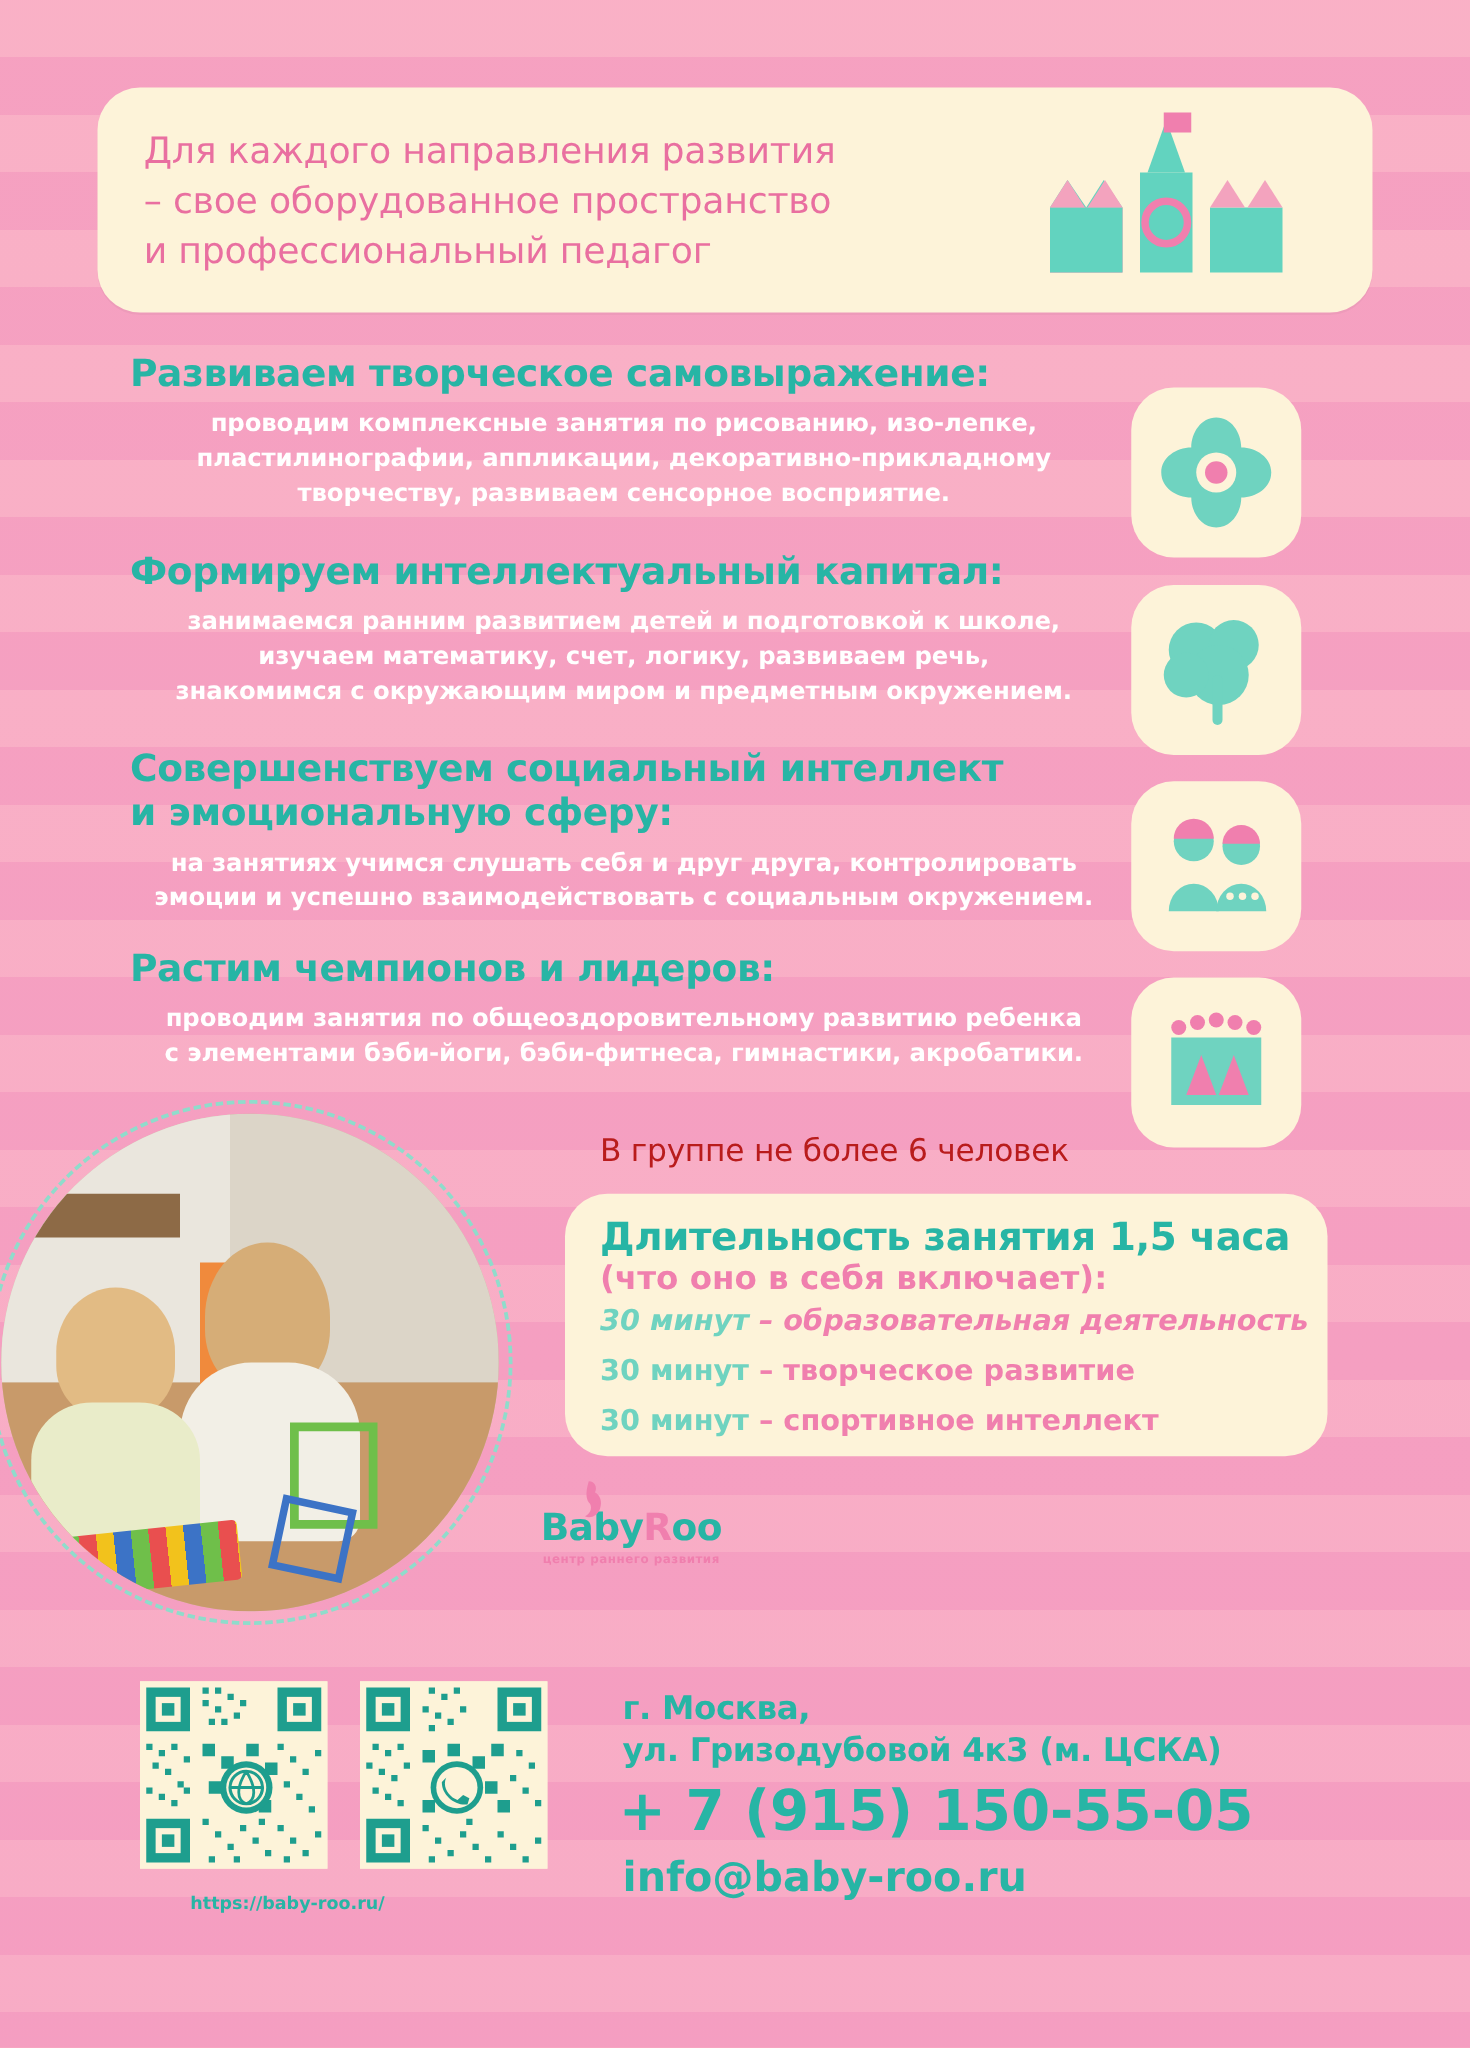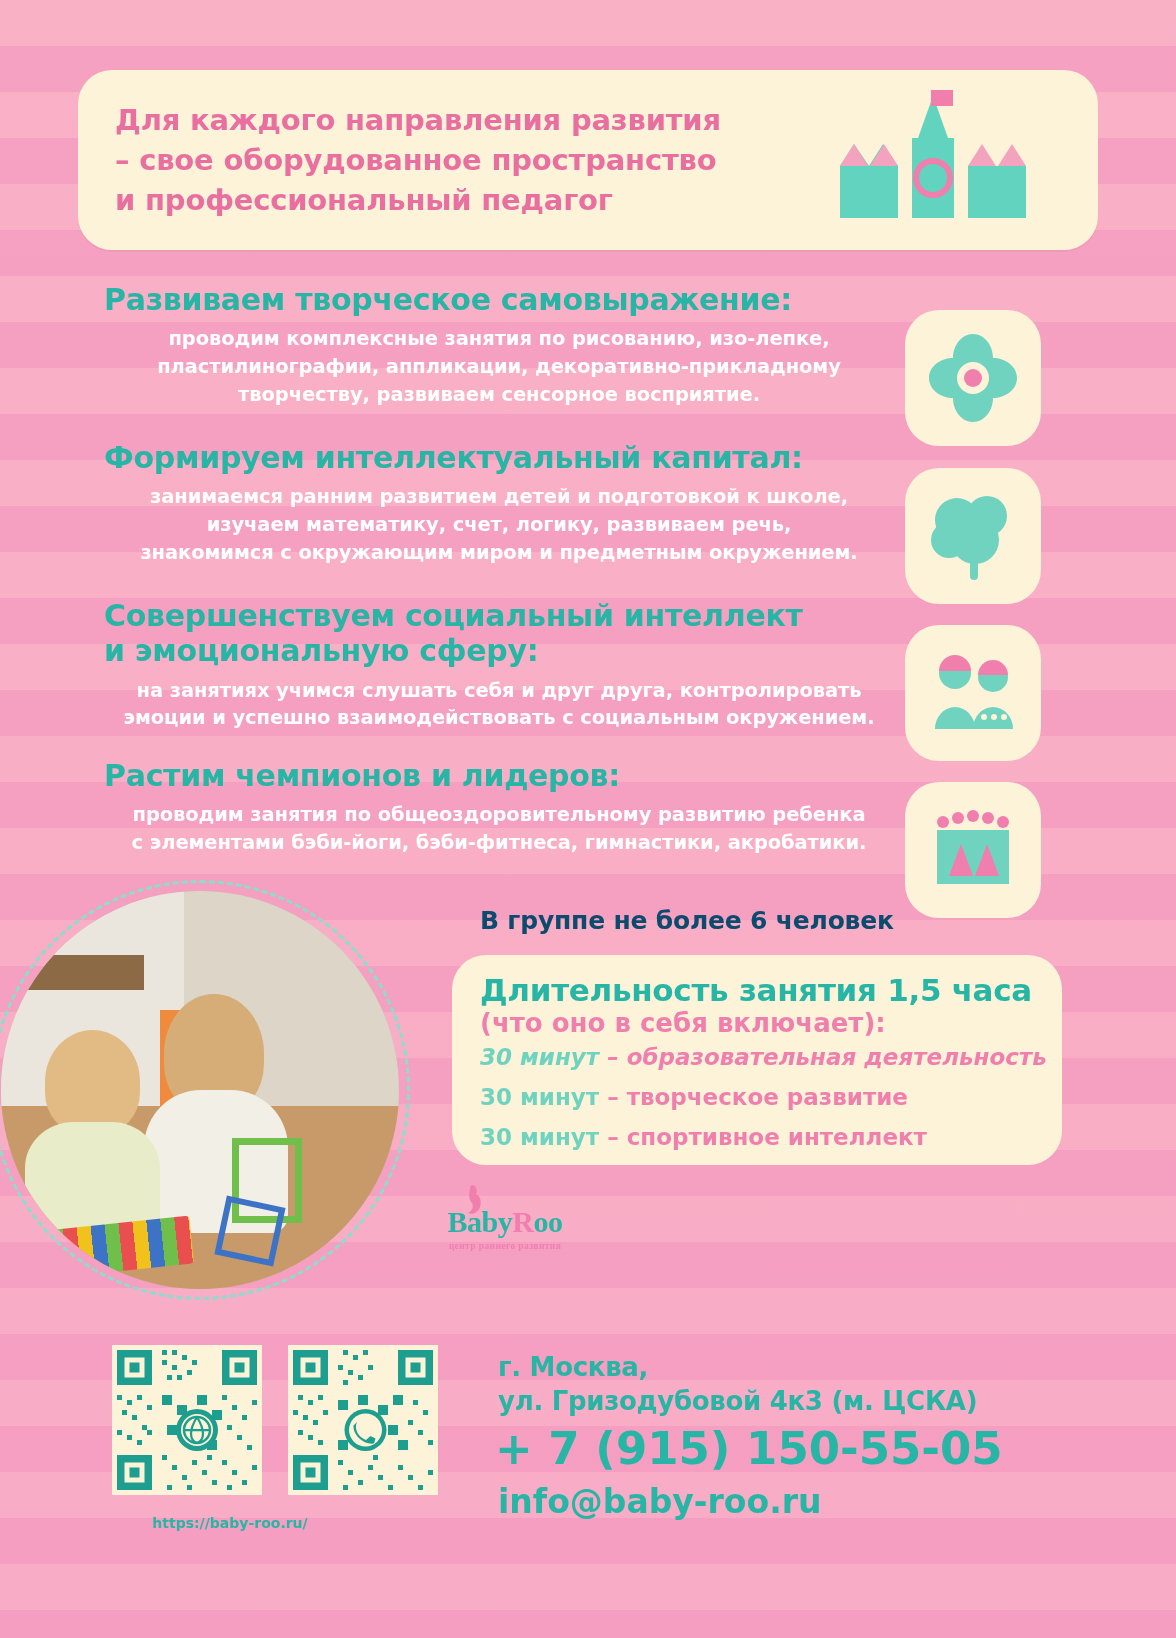--- a/index.html
+++ b/index.html
@@ -28,21 +28,21 @@
   .page{position:absolute;inset:0;z-index:2;}
 
   
   .header-card{
     position:absolute;left:78px;top:70px;width:1020px;height:180px;
     background:#fdf3d9;border-radius:34px;
     box-shadow:0 2px 0 rgba(0,0,0,0.03);
   }
   .header-text{
     position:absolute;left:115px;top:100px;width:700px;
-    color:#e96fa0;font-weight:bold;font-size:29px;line-height:1.38;
+    color:#e96fa0;font-weight:normal;font-size:29px;line-height:1.38;
     letter-spacing:-0.2px;
   }
   .header-text .l2,.header-text .l3{display:block;}
   .castle{position:absolute;left:800px;top:78px;width:260px;height:170px;}
 
   
   .section{position:absolute;left:104px;width:790px;}
   .sec-title{
     color:#27b5a5;font-weight:bold;font-size:30px;line-height:1.18;
     margin:0 0 8px 0;letter-spacing:-0.3px;
@@ -91,21 +91,21 @@
   .ph-boy-body{position:absolute;left:6%;top:58%;width:34%;height:32%;background:#e9ecc9;border-radius:36% 36% 10% 10%;}
   .ph-toy{position:absolute;left:58%;top:62%;width:14%;height:18%;border:7px solid #6fbf4a;background:transparent;}
   .ph-toy2{position:absolute;left:55%;top:78%;width:12%;height:12%;border:6px solid #3c73c6;background:transparent;transform:rotate(12deg);}
   .ph-tiles{position:absolute;left:2%;top:84%;width:46%;height:12%;
      background:repeating-linear-gradient(90deg,#e94f4f 0 14px,#f2c21c 14px 28px,#3c73c6 28px 42px,#6fbf4a 42px 56px);
      border-radius:4px;transform:rotate(-6deg);}
 
   
   .group-note{
     position:absolute;left:480px;top:906px;
-    color:#0c4a6e;font-weight:bold;font-size:25px;letter-spacing:-0.2px;
+    color:#b91c1c;font-weight:normal;font-size:25px;letter-spacing:-0.2px;
   }
 
   
   .dur-card{
     position:absolute;left:452px;top:955px;width:610px;height:210px;
     background:#fdf3d9;border-radius:34px;
   }
   .dur-title{
     position:absolute;left:480px;top:972px;width:560px;
     color:#27b5a5;font-weight:bold;font-size:31px;letter-spacing:-0.3px;
@@ -115,21 +115,21 @@
     color:#f07fae;font-weight:bold;font-size:26px;
   }
   .dur-row{position:absolute;left:480px;width:580px;font-weight:bold;font-size:23px;white-space:nowrap;}
   .dur-row .min{color:#6fd3c0;}
   .dur-row .txt{color:#f07fae;}
   .r1{top:1044px;font-style:italic;}
   .r2{top:1084px;}
   .r3{top:1124px;}
 
   
-  .logo{position:absolute;left:415px;top:1205px;width:180px;height:85px;text-align:center;font-family:Liberation Serif, serif;}
+  .logo{position:absolute;left:415px;top:1205px;width:180px;height:85px;text-align:center;}
   .logo-word{font-size:30px;font-weight:bold;color:#27b5a5;letter-spacing:-0.5px;}
   .logo-word .o{color:#f07fae;}
   .logo-sub{font-size:9.5px;color:#f07fae;font-weight:bold;letter-spacing:0.4px;margin-top:2px;}
   .logo-mark{position:absolute;left:48px;top:-22px;width:22px;height:34px;}
 
   
   .qr{position:absolute;width:150px;height:150px;background:#fdf3d9;}
   .qr1{left:112px;top:1345px;}
   .qr2{left:288px;top:1345px;}
   .qr-url{

